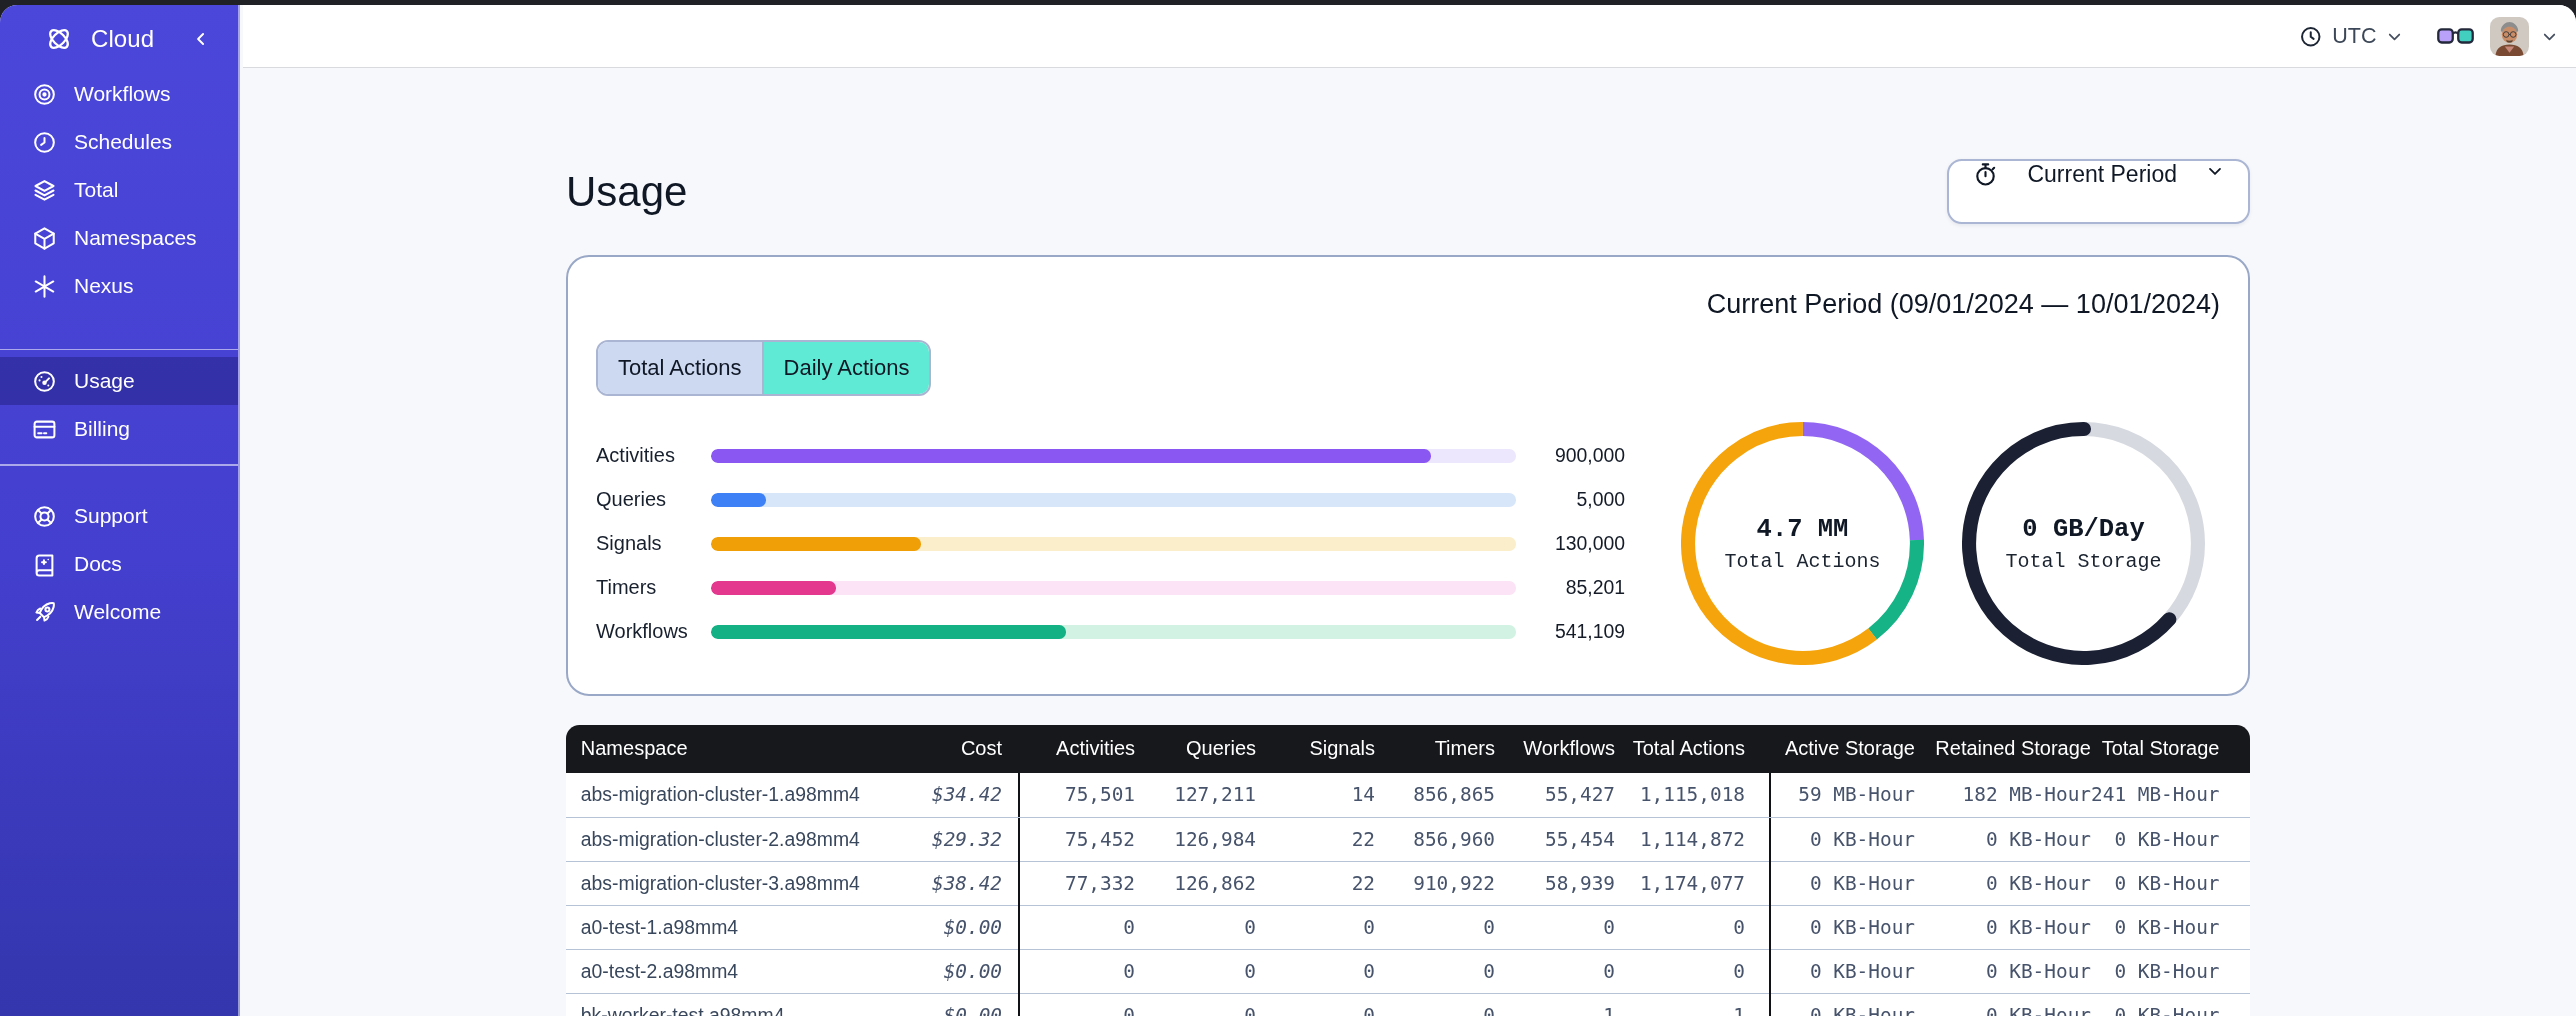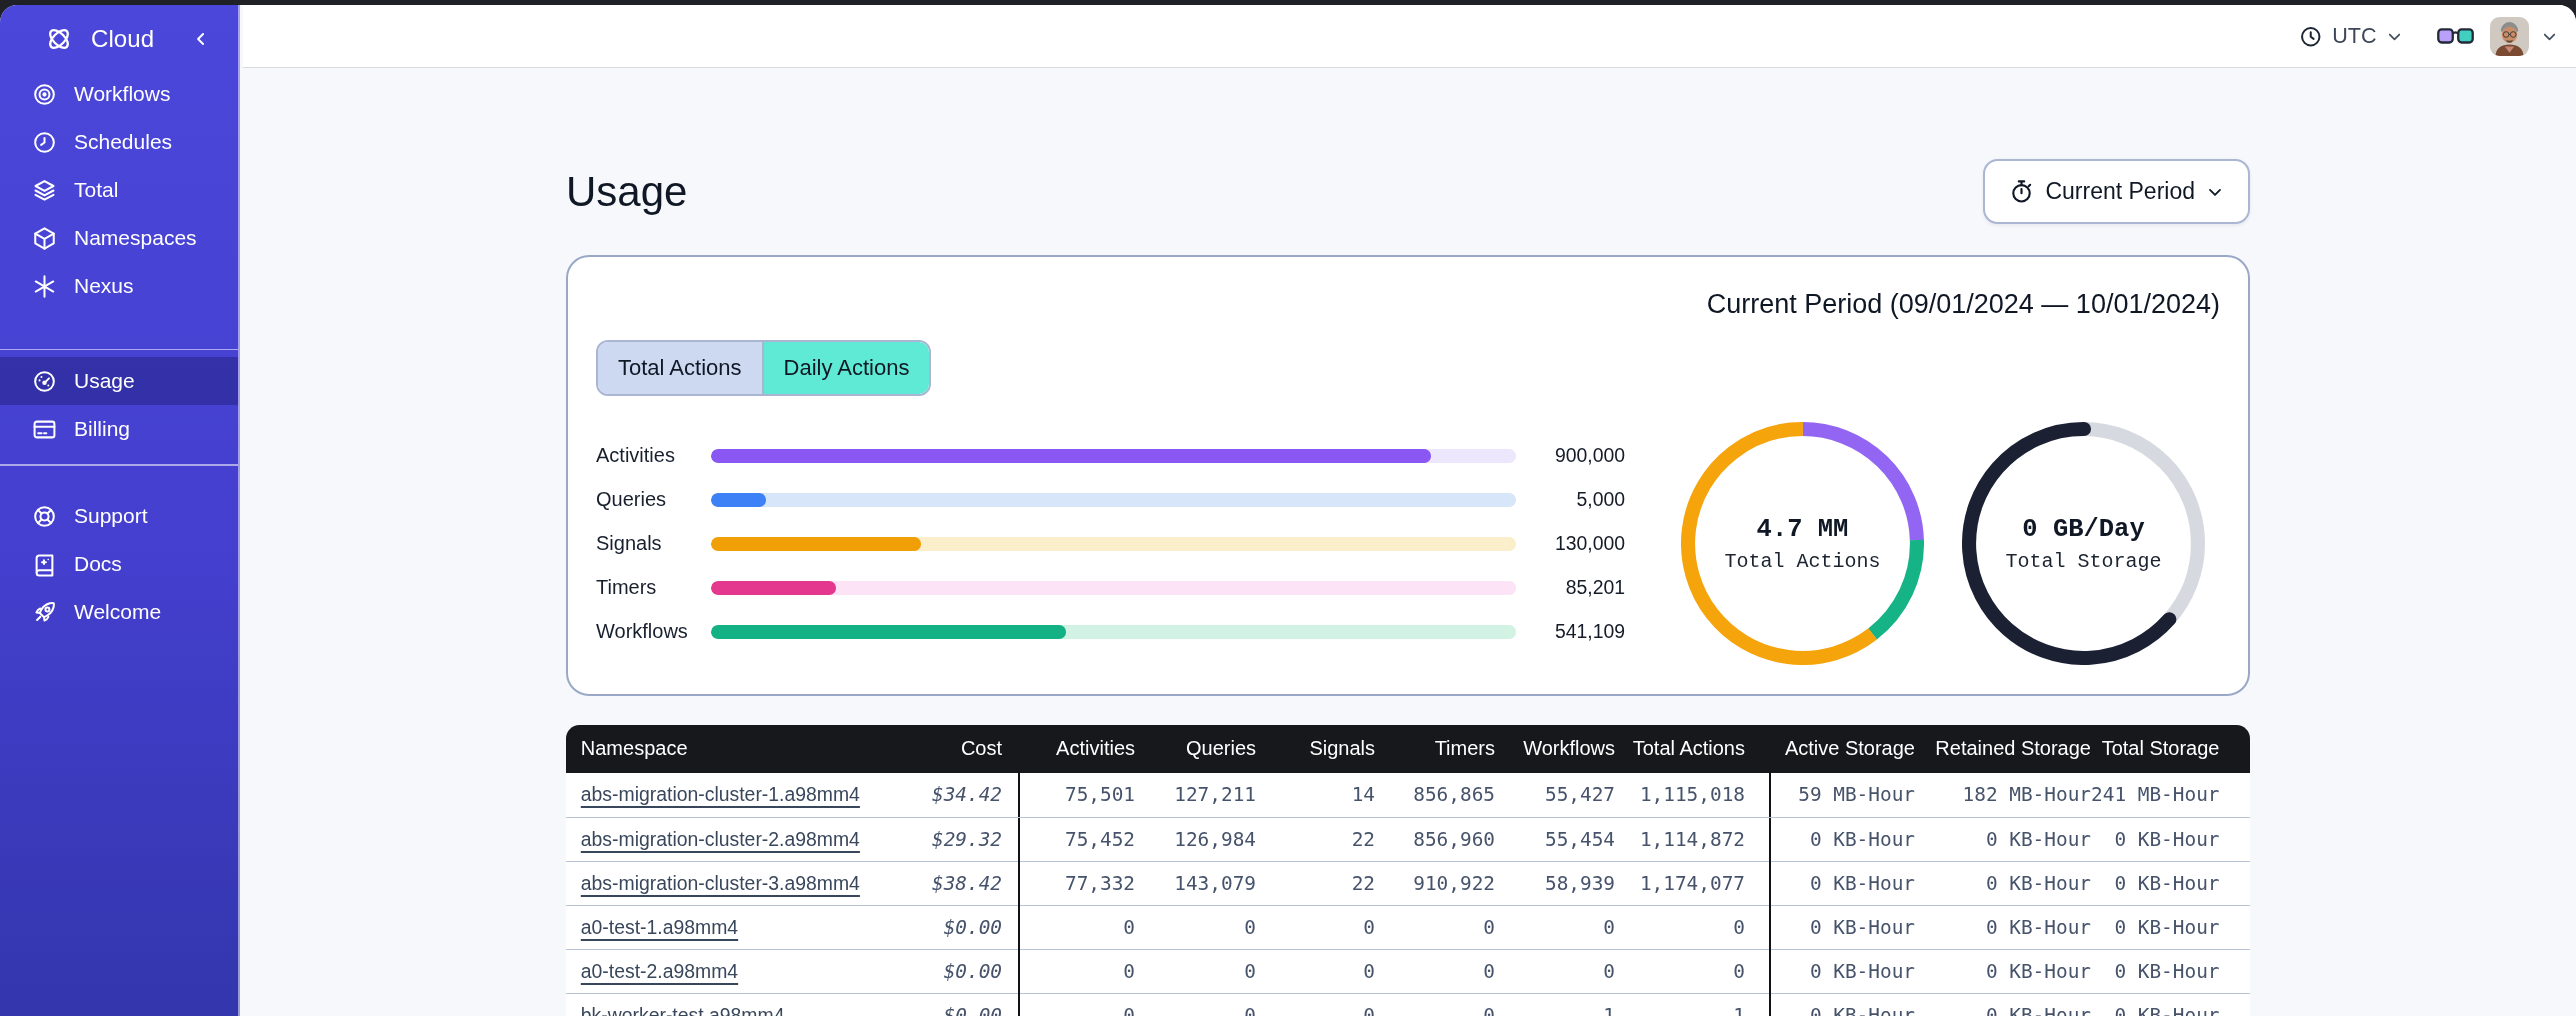--- a/index.html
+++ b/index.html
@@ -35,21 +35,21 @@
   .tz-label { font-size:21.5px; font-weight:500; color:#3c4757; }
   .glasses { width:39px; height:25.5px; margin-right:14.8px; cursor:pointer; }
   .avatar { width:39px; height:39px; border-radius:9.4px; overflow:hidden; margin-right:10.7px; cursor:pointer; }
   .chev { width:19px; height:19px; }
 
   
   .content { position:absolute; left:243px; right:0; top:64px; bottom:0; background:#f7f8fb; overflow:hidden; }
   .container { width:1684px; margin-left:323px; }
   .page-head { margin-top:89px; height:67px; display:flex; align-items:center; justify-content:space-between; }
   .page-title { font-size:42px; font-weight:500; color:#101826; }
-  .period-btn { display:flex; align-items:center; gap:10px; height:65px; padding:0 23px;
+  .period-btn { display:flex; gap:28px; height:65px; padding:0 23px;
                 background:#fff; border:2px solid #aab6d3; border-radius:14.8px;
                 box-shadow:0 1.3px 3.4px rgba(40,60,110,.08); cursor:pointer; }
   .period-btn .pb-label { font-size:23px; font-weight:500; color:#101826; }
 
   
   .card { margin-top:30px; background:#fff; border:2px solid #9aa8c7; border-radius:23px;
           padding:28px 28px 29.5px 28px; }
   .card-title { font-size:27px; font-weight:500; color:#0f1725; margin-top:4px;text-align:right; }
   .tabs { display:inline-flex; margin-top:20px; border:2px solid #a9b5d2; border-radius:12px;
           overflow:hidden; background:#fff; }
@@ -89,21 +89,21 @@
   .cell.c8 { padding-right:24px; }
   .cell.c11 { padding-right:31.5px; }
   .tbl-body .cell { font-family:"DejaVu Sans Mono","Liberation Mono",monospace;
                     font-size:19.4px; color:#46536b; }
   .tbl-body .cell.c1 { font-family:"Liberation Sans","DejaVu Sans",sans-serif; }
   .tbl-body .cell.c2, .tbl-head .cell.c2 { border-right:2.7px solid #101217; }
   .tbl-body .cell.c8, .tbl-head .cell.c8 { border-right:2.7px solid #101217; }
   .tbl-head .cell.c2, .tbl-head .cell.c8 { border-right-color:#17181c; }
   .tbl-body .cell.c2, .tbl-body .cell.c8 { height:44px; display:flex; align-items:center; justify-content:flex-end; }
   .tbl-body .cell.c2 { padding-right:16px;font-style:italic; } .tbl-body .cell.c8 { padding-right:24px; }
-  .ns-link { color:#39475c; text-decoration:underline; text-underline-offset:5.4px;
+  .ns-link { color:#39475c; text-underline-offset:5.4px;
              text-decoration-thickness:1.7px; cursor:pointer; }
 </style>
 </head>
 <body>
 
 <div class="window">
 
   <nav class="sidebar">
     <div class="brand-row">
       <span class="brand-icon">
@@ -374,21 +374,21 @@
               <div class="cell c7">55,454</div>
               <div class="cell c8">1,114,872</div>
               <div class="cell c9">0 KB-Hour</div>
               <div class="cell c10">0 KB-Hour</div>
               <div class="cell c11">0 KB-Hour</div>
             </div>
             <div class="tbl-row">
               <div class="cell c1"><span class="ns-link">abs-migration-cluster-3.a98mm4</span></div>
               <div class="cell c2">$38.42</div>
               <div class="cell c3">77,332</div>
-              <div class="cell c4">143,079</div>
+              <div class="cell c4">126,862</div>
               <div class="cell c5">22</div>
               <div class="cell c6">910,922</div>
               <div class="cell c7">58,939</div>
               <div class="cell c8">1,174,077</div>
               <div class="cell c9">0 KB-Hour</div>
               <div class="cell c10">0 KB-Hour</div>
               <div class="cell c11">0 KB-Hour</div>
             </div>
             <div class="tbl-row">
               <div class="cell c1"><span class="ns-link">a0-test-1.a98mm4</span></div>

